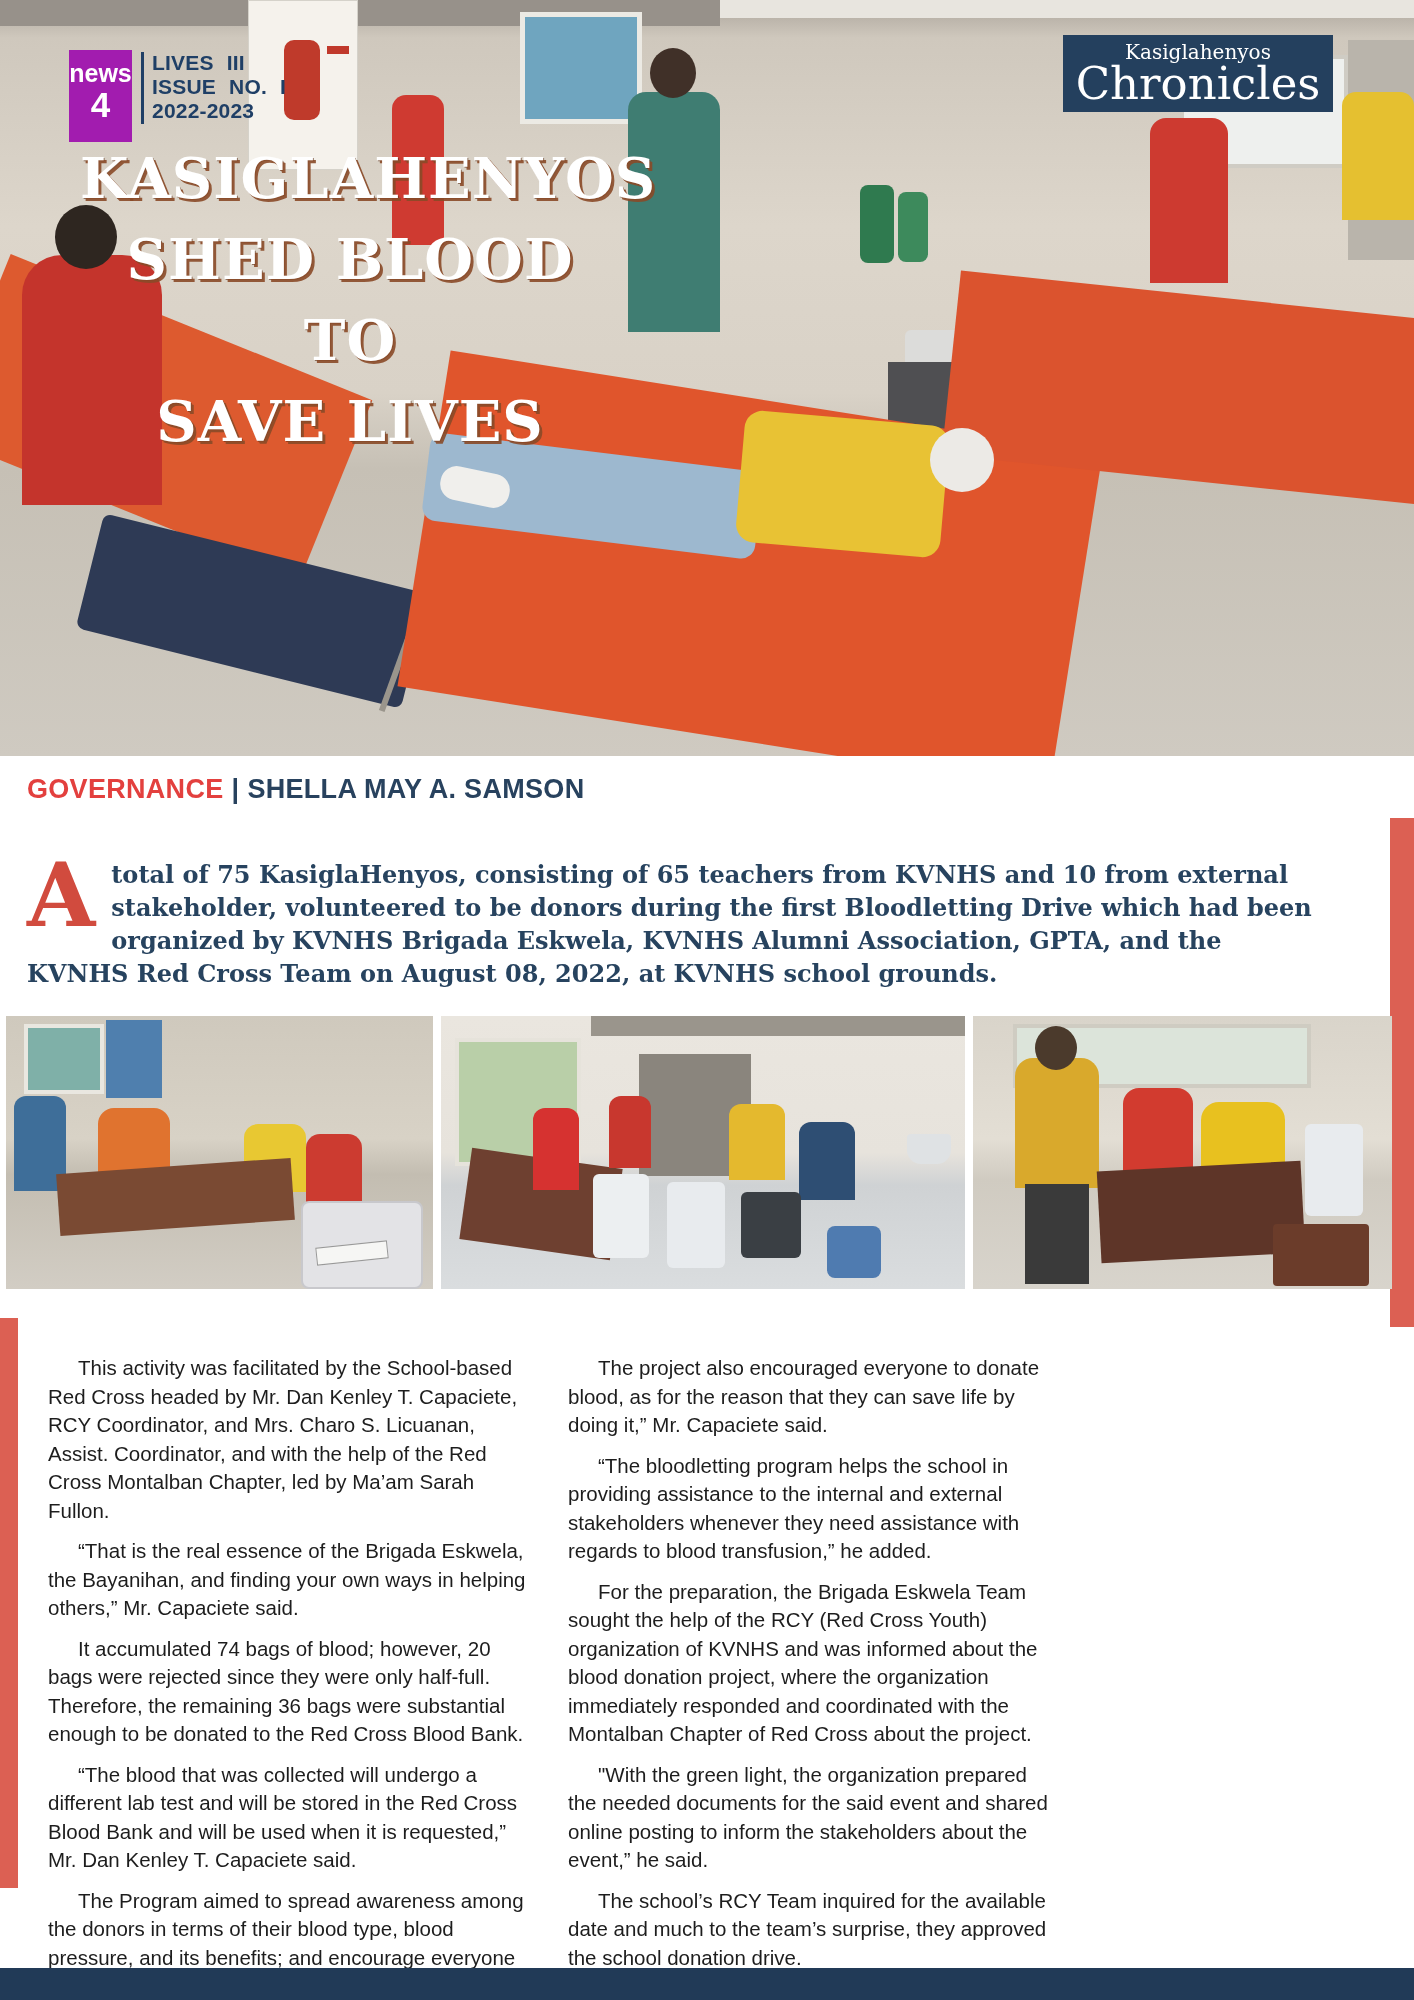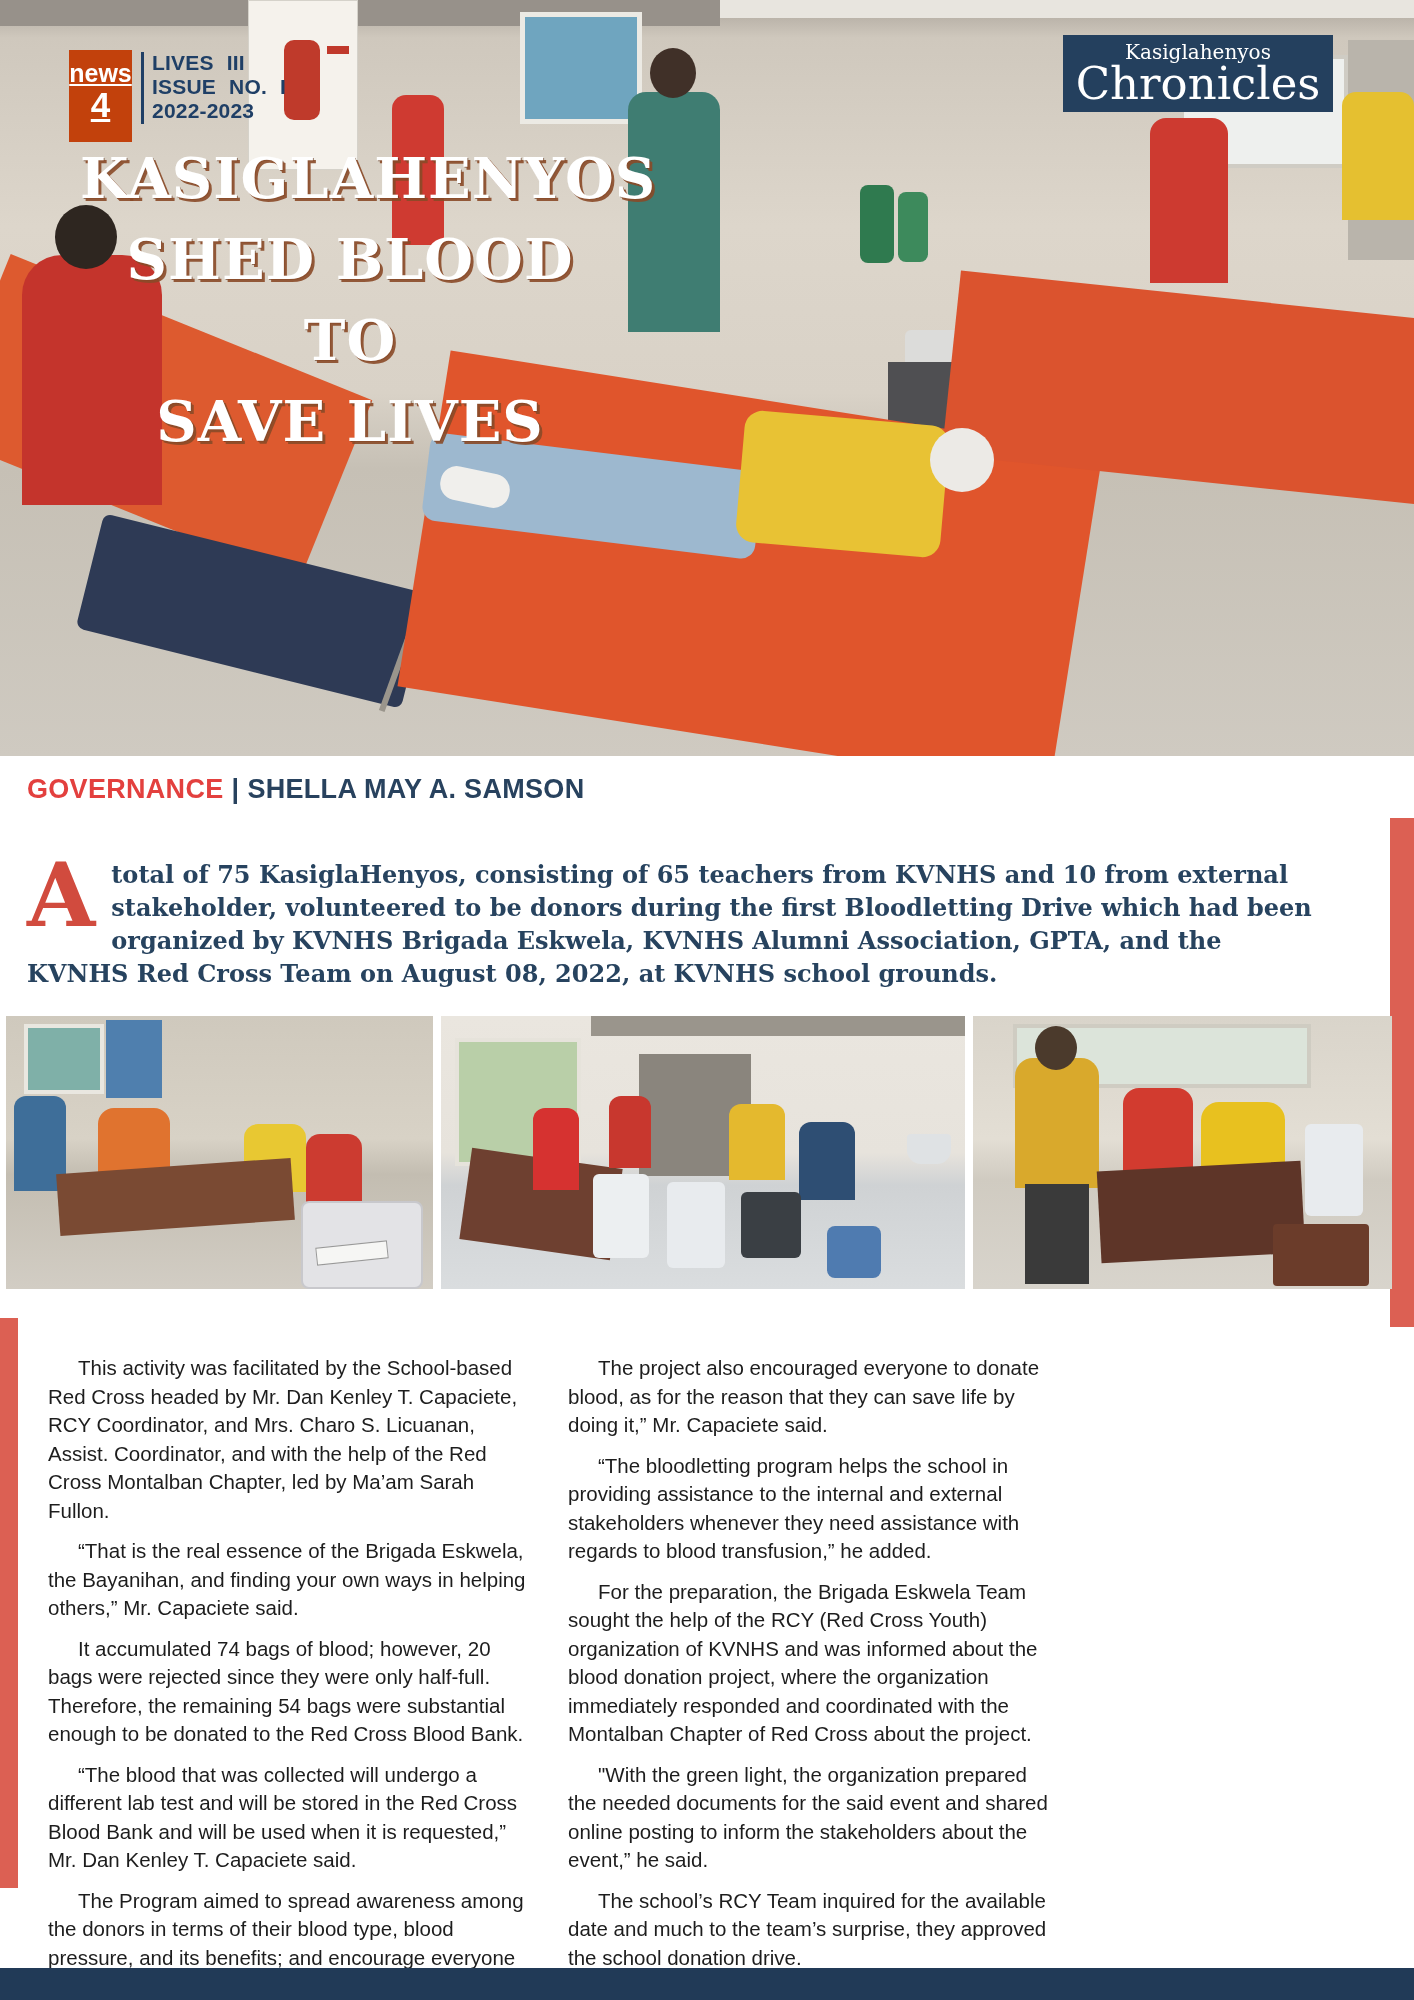--- a/index.html
+++ b/index.html
@@ -6,21 +6,21 @@
   #page{position:relative;width:1414px;height:2000px;background:#ffffff;overflow:hidden;
         font-family:"Liberation Sans", sans-serif;}
   .abs{position:absolute;}
   i.sh{position:absolute;display:block;font-style:normal;}
 
   
   .hero{left:0;top:0;width:1414px;height:756px;overflow:hidden;
         background:linear-gradient(180deg,#a9a299 0%,#cfc8bd 5%,#ddd6cb 30%,#d9d2c7 52%,#c6c0b5 62%,#cfcac1 100%);}
 
   
-  .news-badge{left:69px;top:50px;width:63px;height:92px;background:#c2410c;color:#fff;text-align:center;text-decoration:underline;}
+  .news-badge{left:69px;top:50px;width:63px;height:92px;background:#a21caf;color:#fff;text-align:center;}
   .news-badge .word{font-size:25px;font-weight:bold;letter-spacing:0px;margin-top:9px;}
   .news-badge .num{font-size:35px;font-weight:bold;line-height:34px;}
   .issue-rule{left:141px;top:52px;width:3px;height:72px;background:#1f3f66;}
   .issue-info{left:152px;top:51px;color:#1f3f66;font-weight:bold;font-size:21px;line-height:24px;
               letter-spacing:0.2px;word-spacing:7px;}
   .headline{left:80px;top:138px;width:540px;text-align:center;
             font-family:"DejaVu Serif", serif;font-weight:bold;color:#ffffff;
             font-size:56px;line-height:81px;letter-spacing:1px;
             text-shadow:3px 3px 0 rgba(138,74,40,0.9), 1px 1px 0 rgba(90,45,20,0.6);}
   .masthead{left:1063px;top:35px;width:270px;height:77px;background:#24405e;color:#ffffff;text-align:center;}
@@ -166,21 +166,21 @@
     <i class="sh" style="left:150px;top:72px;width:70px;height:92px;background:#d23b2f;border-radius:16px 16px 0 0;"></i>
     <i class="sh" style="left:228px;top:86px;width:84px;height:112px;background:#e8c11f;border-radius:18px 18px 0 0;"></i>
     <i class="sh" style="left:126px;top:150px;width:204px;height:92px;background:#5e3528;transform:rotate(-3deg);"></i>
     <i class="sh" style="left:332px;top:108px;width:58px;height:92px;background:#e8ebee;border-radius:6px;"></i>
     <i class="sh" style="left:300px;top:208px;width:96px;height:62px;background:#6b3c2a;border-radius:4px;"></i>
   </div>
 
   <div class="abs col col-left">
     <p>This activity was facilitated by the School-based Red Cross headed by Mr. Dan Kenley T. Capaciete, RCY Coordinator, and Mrs. Charo S. Licuanan, Assist. Coordinator, and with the help of the Red Cross Montalban Chapter, led by Ma’am Sarah Fullon.</p>
     <p>“That is the real essence of the Brigada Eskwela, the Bayanihan, and finding your own ways in helping others,” Mr. Capaciete said.</p>
-    <p>It accumulated 74 bags of blood; however, 20 bags were rejected since they were only half-full. Therefore, the remaining 54 bags were substantial enough to be donated to the Red Cross Blood Bank.</p>
+    <p>It accumulated 74 bags of blood; however, 20 bags were rejected since they were only half-full. Therefore, the remaining 36 bags were substantial enough to be donated to the Red Cross Blood Bank.</p>
     <p>“The blood that was collected will undergo a different lab test and will be stored in the Red Cross Blood Bank and will be used when it is requested,”  Mr. Dan Kenley T. Capaciete said.</p>
     <p>The Program aimed to spread awareness among the donors in terms of their blood type, blood pressure, and its benefits; and encourage everyone to be a donor.</p>
   </div>
   <div class="abs col col-right">
     <p>The project also encouraged everyone to donate blood, as for the reason that they can save life by doing it,” Mr. Capaciete said.</p>
     <p>“The bloodletting program helps the school in providing assistance to the internal and external stakeholders whenever they need assistance with regards to blood transfusion,” he added.</p>
     <p>For the preparation, the Brigada Eskwela Team sought the help of the RCY (Red Cross Youth) organization of KVNHS and was informed about the blood donation project, where the organization immediately responded and coordinated with the Montalban Chapter of Red Cross about the project.</p>
     <p>"With the green light, the organization prepared the needed documents for the said event and shared online posting to inform the stakeholders about the event,” he said.</p>
     <p>The school’s RCY Team inquired for the available date and much to the team’s surprise, they approved the school donation drive.</p>
   </div>

